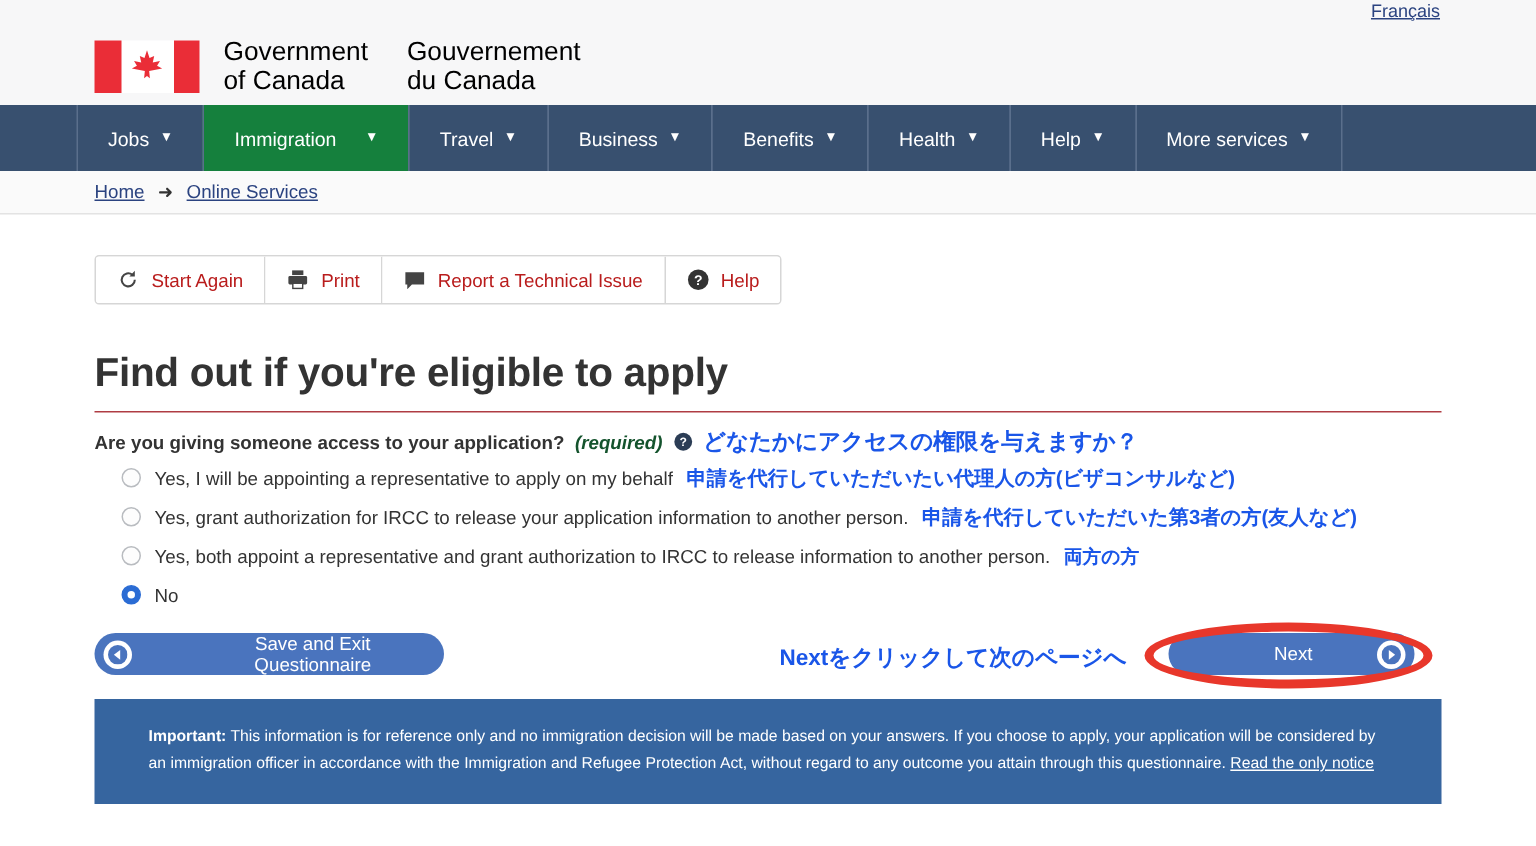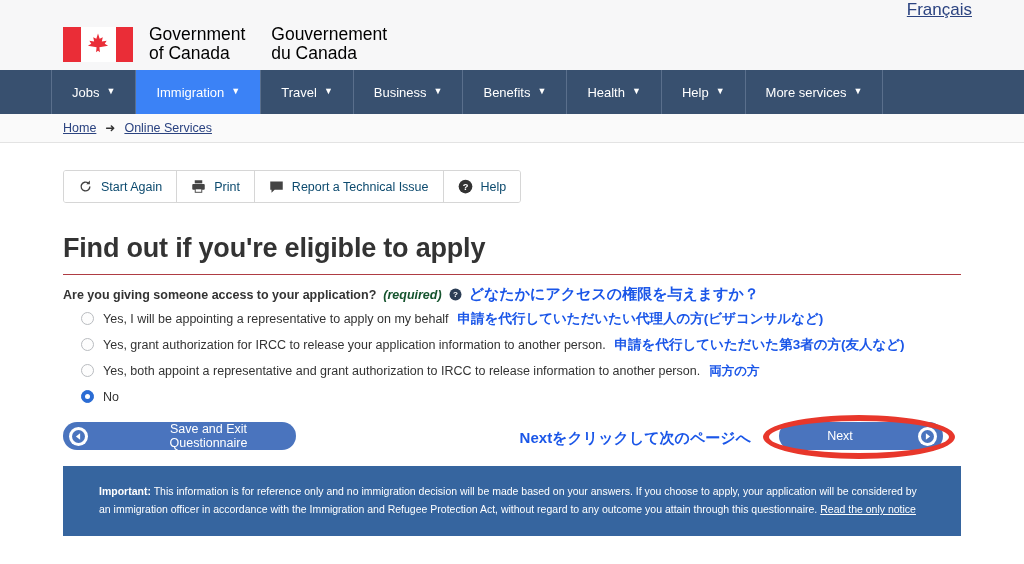--- a/index.html
+++ b/index.html
@@ -15,23 +15,23 @@
   }
 
   
   .topstrip {
     height: 18px;
     background: #f7f7f8;
     position: relative;
   }
   .lang-link {
     position: absolute;
-    right: 52px;
+    right: 64px;
     top: 0px;
-    font-size: 17px;
+    font-size: 12px;
     color: #2b4380;
     text-decoration: underline;
     font-family: "Liberation Sans", sans-serif;
     margin-left: 36px;
   }
 
   .brandbar {
     height: 52px;
     background: #f7f7f8;
     display: flex;
@@ -89,21 +89,21 @@
     justify-content: center;
     padding: 0 20px;
     color: #fff;
     font-size: 13px;
     border-right: 1px solid #5a6f8c;
     border-left: 1px solid #5a6f8c;
     margin-left: -1px;
     white-space: nowrap;
     cursor: pointer;
   }
-  .nav-item.active { background: #3b82f6; }
+  .nav-item.active { background: #15803d; gap: 12px; }
   .caret {
     display: inline-block;
     margin-left: 7px;
     font-size: 9px;
     transform: translateY(-1px);
   }
 
   
   .crumbbar {
     height: 29px;
@@ -135,21 +135,21 @@
     width: max-content;
     background: #fff;
     overflow: hidden;
   }
   .tb-btn {
     display: flex;
     align-items: center;
     gap: 8px;
     padding: 8px 14px;
     font-size: 12.5px;
-    color: #0c4a6e;
+    color: #b91c1c;
     border-right: 1px solid #d6d6d6;
     cursor: pointer;
     background: #fff;
     white-space: nowrap;
     justify-content: space-between;
   }
   .tb-btn:last-child { border-right: none; }
   .tb-ico { width: 15px; height: 15px; flex: none; display:block; }
 
   h1.title {
@@ -266,21 +266,21 @@
     width: 19px; height: 19px;
     border-radius: 50%;
     background: #fff;
     flex: none;
     display: flex;
     align-items: center;
     justify-content: center;
   }
   .circ svg { display: block; }
   .pill.save .lbl { flex: 1; text-align: center; padding-right: 10px; }
-  .pill.next .lbl { flex: 1; text-align: center; padding-left: 10px; margin-left: 16px; }
+  .pill.next .lbl { flex: 1; text-align: right; padding-left: 10px; margin-left: 16px; }
 
   .oval {
     position: absolute;
     right: 6px;
     top: 1px;
     width: 192px;
     height: 44px;
     border: 6px solid #e8372b;
     border-radius: 50%;
     pointer-events: none;

